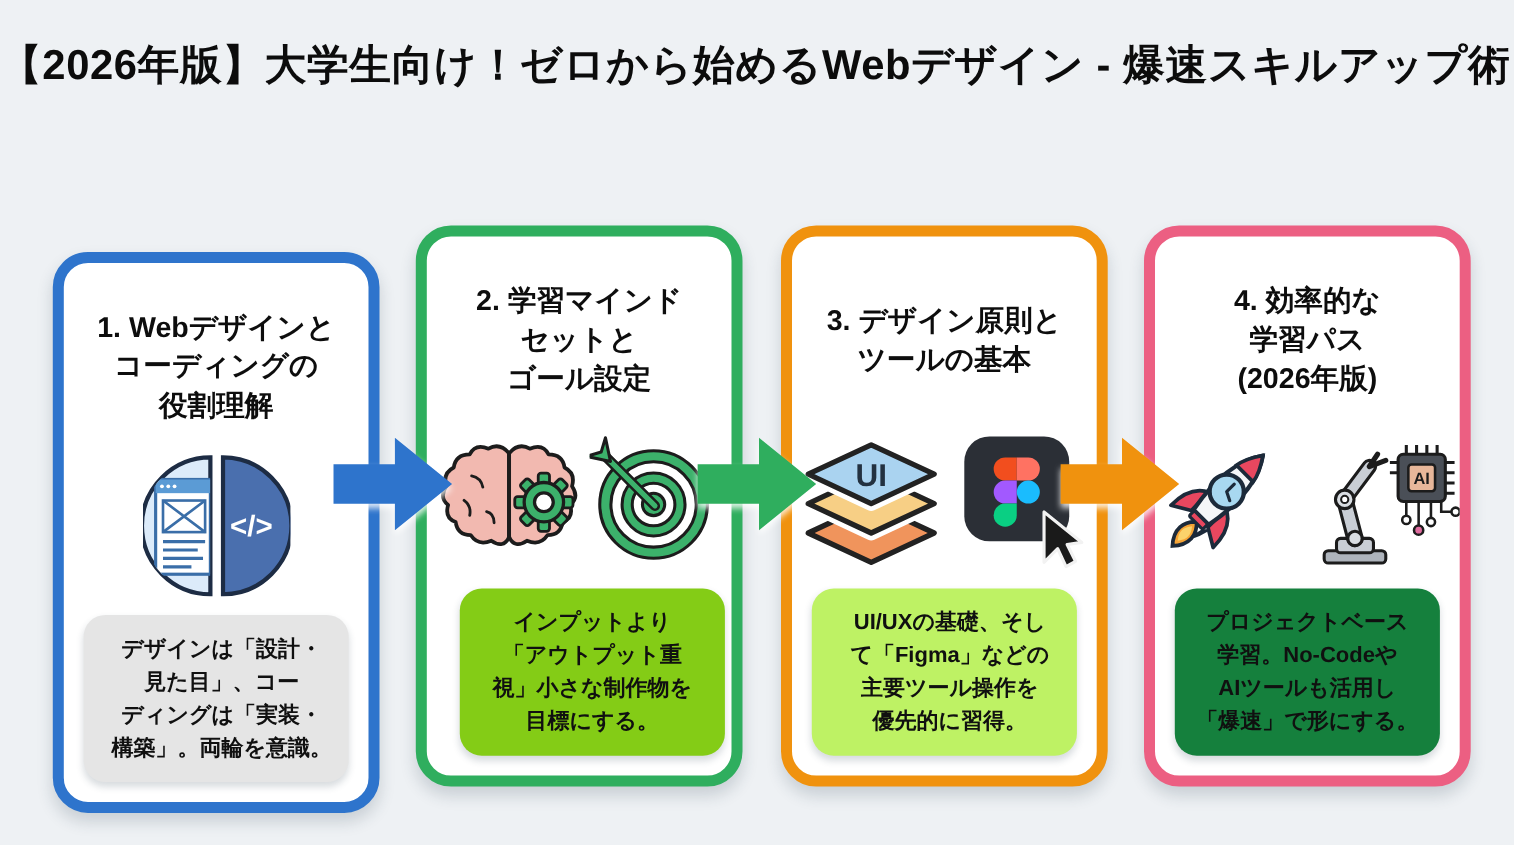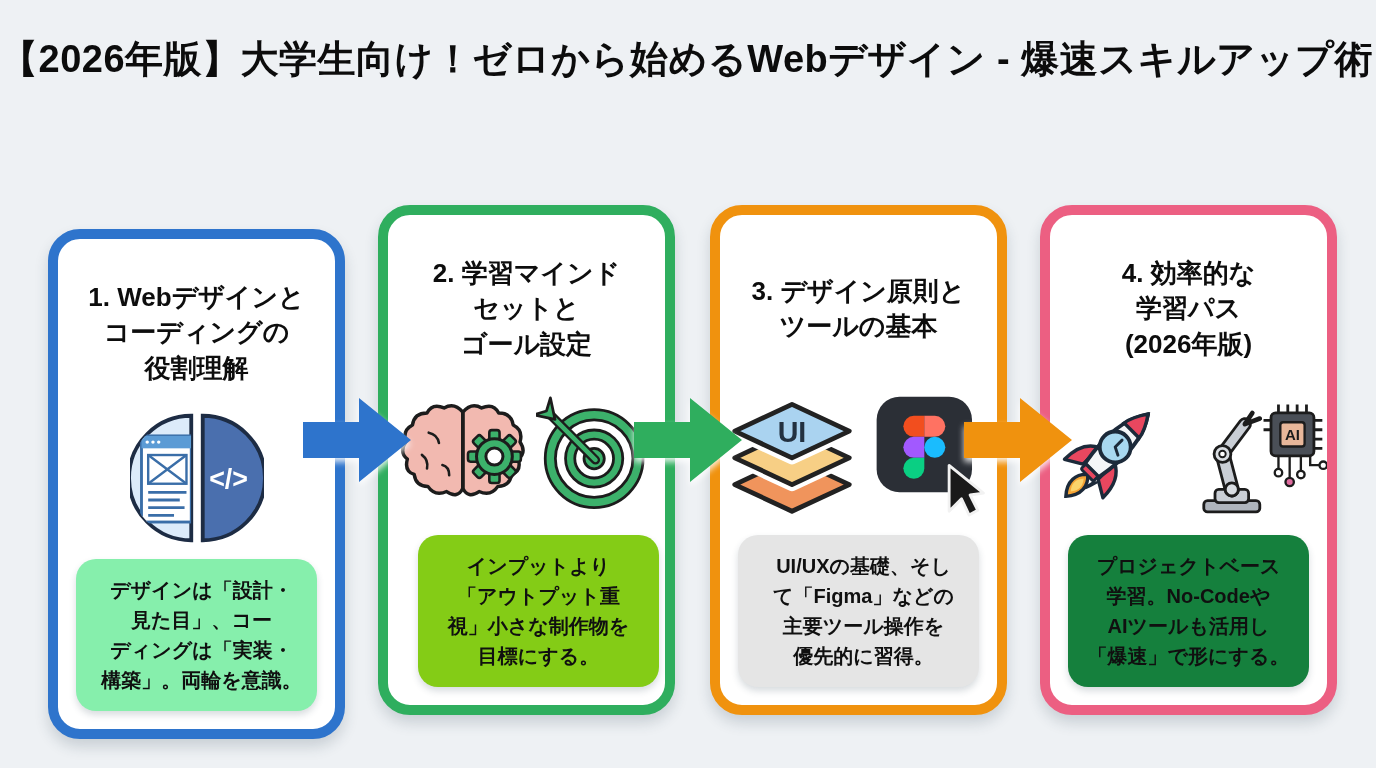--- a/index.html
+++ b/index.html
@@ -77,21 +77,21 @@
           <path d="M19 46 L59 76 M59 46 L19 76" stroke="#3a6ea8" stroke-width="2.5"></path>
           <line x1="19" y1="85" x2="59" y2="85" stroke="#3a6ea8" stroke-width="3"></line>
           <line x1="19" y1="93" x2="52" y2="93" stroke="#3a6ea8" stroke-width="3"></line>
           <line x1="19" y1="101" x2="57" y2="101" stroke="#3a6ea8" stroke-width="3"></line>
           <line x1="19" y1="109" x2="46" y2="109" stroke="#3a6ea8" stroke-width="3"></line>
         </g>
         <path d="M76 5 A65 65 0 0 1 76 135 Z" fill="#4a6fae" stroke="#1d2c44" stroke-width="4"></path>
         <text x="103" y="80" text-anchor="middle" font-size="28" font-weight="bold" fill="#ffffff">&lt;/&gt;</text>
       </svg>
     </div>
-    <div class="note" style="background-color: #86efac; padding-left: 20px;">デザインは「設計・
+    <div class="note" style="background-color: #e5e5e5; padding-left: 20px;">デザインは「設計・
 見た目」、コー
 ディングは「実装・
 構築」。両輪を意識。</div>
   </div>
 
   <div class="card" style="left: 378px; border-color: rgb(47, 174, 94);">
     <div class="card-heading">2. 学習マインド
 セットと
 ゴール設定</div>
     <div class="icon-row">
@@ -149,21 +149,21 @@
       <svg width="124" height="126" viewBox="0 0 130 132">
         <rect x="8" y="6" width="100" height="100" rx="24" fill="#2b2f36"></rect>
         <path d="M58 26 H47 A11 11 0 0 0 47 48 H58 Z" fill="#f24e1e"></path>
         <path d="M58 26 H69 A11 11 0 0 1 69 48 H58 Z" fill="#ff7262"></path>
         <path d="M58 48 H47 A11 11 0 0 0 47 70 H58 Z" fill="#a259ff"></path>
         <circle cx="69" cy="59" r="11" fill="#1abcfe"></circle>
         <path d="M58 70 H47 A11 11 0 1 0 58 81 Z" fill="#0acf83"></path>
         <polygon points="84,78 84,126 97,113 105,130 114,125 106,109 120,107" fill="#1a1a1a" stroke="#f2f2f2" stroke-width="3" stroke-linejoin="round"></polygon>
       </svg>
     </div>
-    <div class="note" style="background-color: #e5e5e5; padding-left: 20px;">UI/UXの基礎、そし
+    <div class="note" style="background-color: #bef264; padding-left: 20px;">UI/UXの基礎、そし
 て「Figma」などの
 主要ツール操作を
 優先的に習得。</div>
   </div>
 
   <div class="card" style="left: 1040px; border-color: rgb(236, 95, 130);">
     <div class="card-heading">4. 効率的な
 学習パス
 (2026年版)</div>
     <div class="icon-row">

